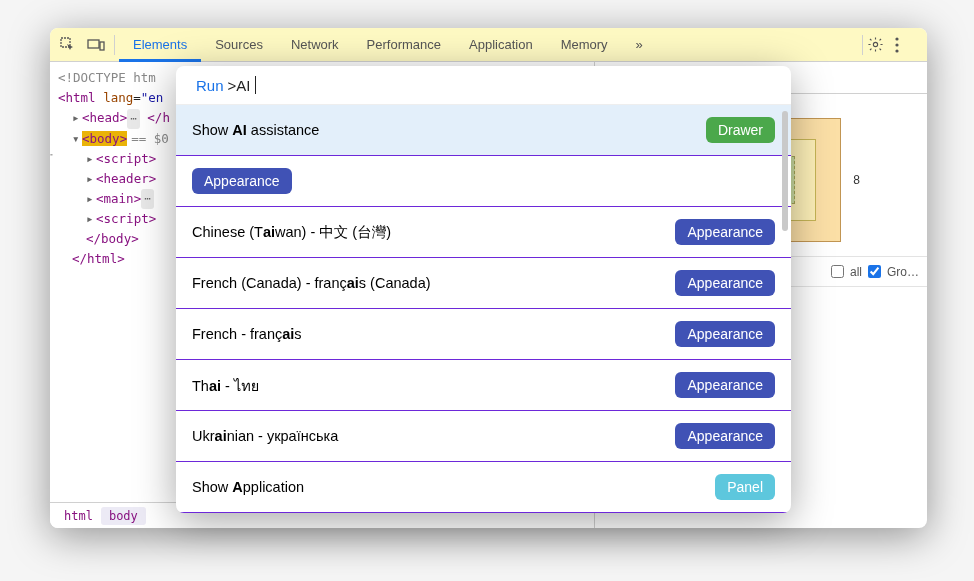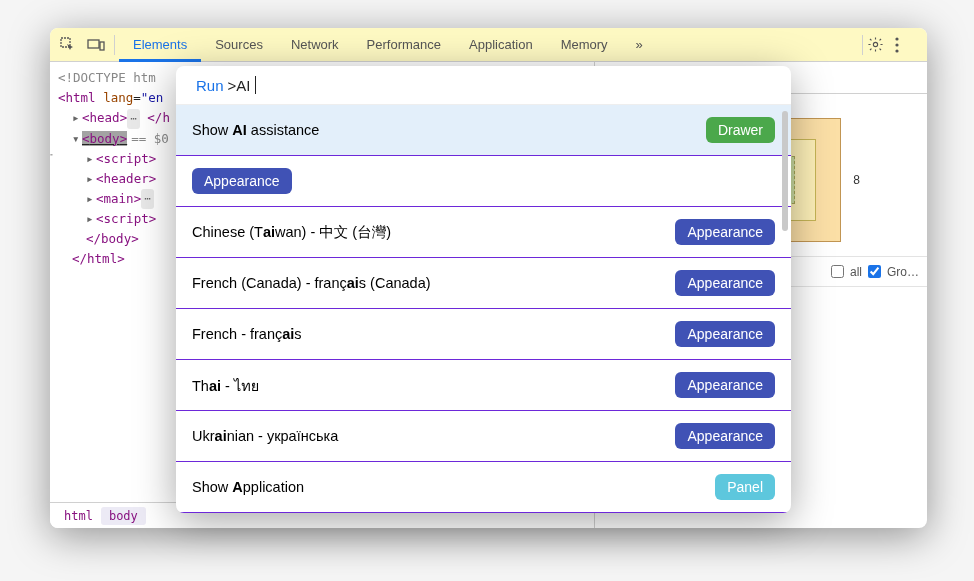--- a/index.html
+++ b/index.html
@@ -85,23 +85,22 @@
   .pad1 { padding-left: 0px; }
   .pad2 { padding-left: 14px; }
   .pad3 { padding-left: 28px; }
   .tag-punct { color:#881280; }
   .tag-name { color:#881280; }
   .attr-name { color:#994500; }
   .attr-val { color:#1a1aa6; }
   .doctype { color:#888; }
   .arrow { display:inline-block; width:10px; color:#666; }
   .selected-body {
-    background:#a3a3a3;
+    background:#eab308;
     display:inline;
-    text-decoration:underline;
   }
   .eq0 { color:#888; margin-left:4px;}
   .ellipsis-badge {
     display:inline-block;
     background:#e8e8e8;
     border-radius:3px;
     padding:0 3px;
     color:#666;
     font-size:11px;
     vertical-align:middle;

